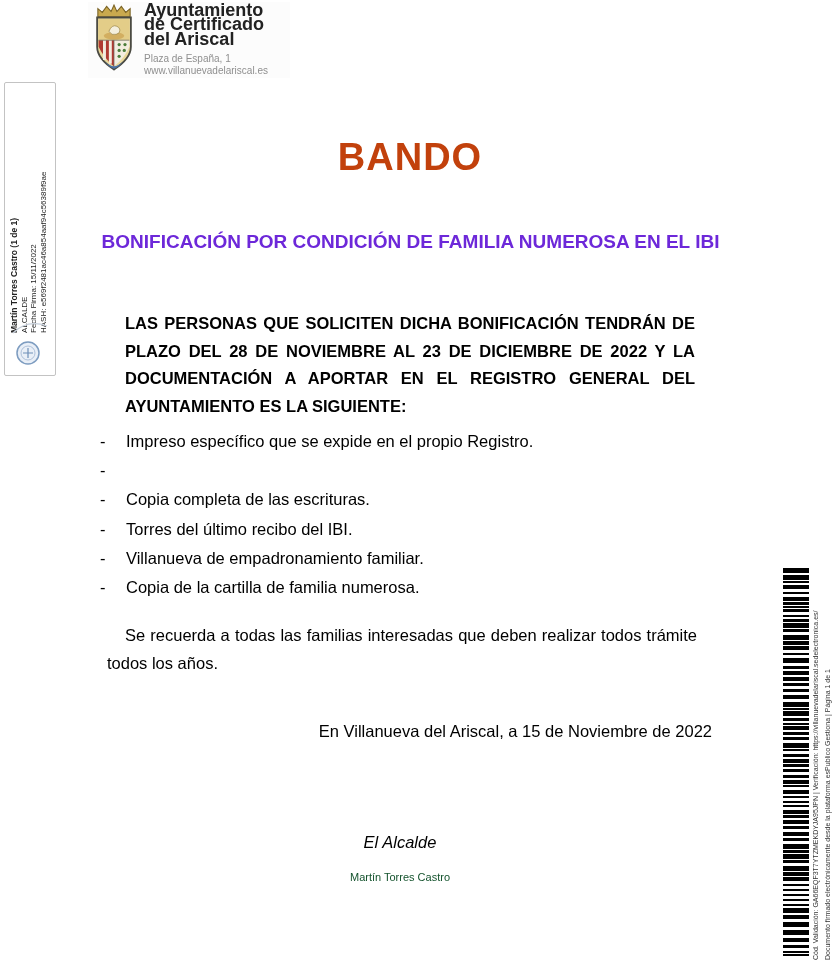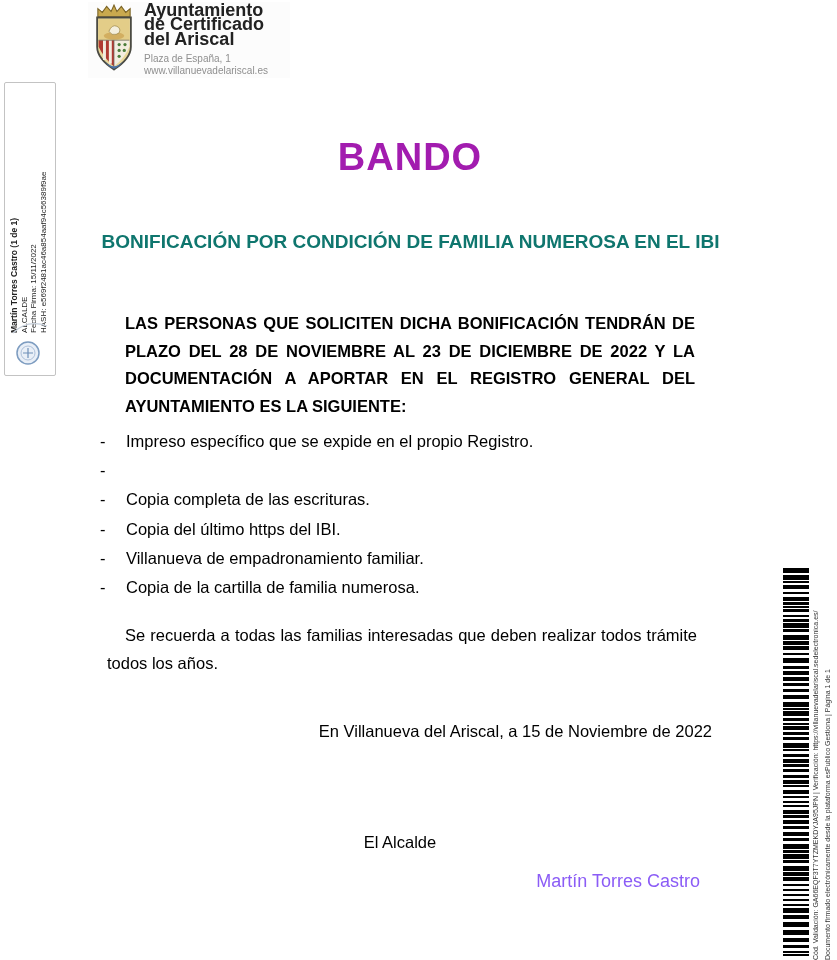--- a/index.html
+++ b/index.html
@@ -40,25 +40,25 @@
   }
   .logo-text { display: flex; flex-direction: column; }
   .org-name { font-size: 18px; font-weight: bold; color: #222; line-height: 14.5px; }
   .org-sub  { font-size: 10px; color: #8f8f8f; line-height: 12px; }
   .org-gap  { height: 7px; }
 
   
   .doc-title {
     position: absolute; left: 100px; top: 136px; width: 620px;
     text-align: center; font-size: 38px; font-weight: bold;
-    letter-spacing: 1px; color: #a21caf;
+    letter-spacing: 1px; color: #c2410c;
   }
   .doc-subtitle {
     position: absolute; left: 88px; top: 231px; width: 645px;
-    text-align: center; font-size: 19px; font-weight: bold; color: #0f766e;
+    text-align: center; font-size: 19px; font-weight: bold; color: #6d28d9;
   }
   .doc-intro {
     position: absolute; left: 125px; top: 310px; width: 570px;
     font-size: 16.5px; font-weight: bold; line-height: 27.5px;
     text-align: justify; color: #000;
   }
   .doc-intro .ul { }
   .req-list { position: absolute; left: 100px; top: 427px; width: 620px; }
   .req-item { display: flex; font-size: 16.5px; line-height: 29.2px; color: #000; }
   .req-item .marker { width: 26px; flex: 0 0 26px; }
@@ -66,25 +66,25 @@
     position: absolute; left: 107px; top: 622px; width: 590px;
     font-size: 16.5px; line-height: 27.5px; text-align: justify;
     text-indent: 18px; color: #000;
   }
   .doc-dateline {
     position: absolute; left: 107px; top: 722px; width: 605px;
     text-align: right; font-size: 16.5px; color: #000;
   }
   .doc-sig-role {
     position: absolute; left: 100px; top: 833px; width: 600px;
-    text-align: center; font-size: 16.5px; color: #000;
+    text-align: center; font-size: 16.5px; color: #000; font-style: italic;
   }
   .doc-sig-name {
     position: absolute; left: 100px; top: 871px; width: 600px;
-    text-align: right; font-size: 18px; color: #8b5cf6;
+    text-align: center; font-size: 11px; color: #14532d;
   }
 
   
   .barcode {
     position: absolute; left: 783px; top: 568px;
     width: 26px; height: 392px; overflow: hidden;
   }
   .barcode .bar { width: 100%; background: #000; }
   .footer-rotated {
     position: absolute; left: 810px; top: 566px;
@@ -159,21 +159,21 @@
   </div>
     <div class="req-item">
     <span class="marker">-</span>
   </div>
     <div class="req-item">
     <span class="marker">-</span>
     <span>Copia completa de las escrituras.</span>
   </div>
     <div class="req-item">
     <span class="marker">-</span>
-    <span>Copia del último https del IBI.</span>
+    <span>Torres del último recibo del IBI.</span>
   </div>
     <div class="req-item">
     <span class="marker">-</span>
     <span>Villanueva de empadronamiento familiar.</span>
   </div>
     <div class="req-item">
     <span class="marker">-</span>
     <span>Copia de la cartilla de familia numerosa.</span>
   </div>
   </div>

